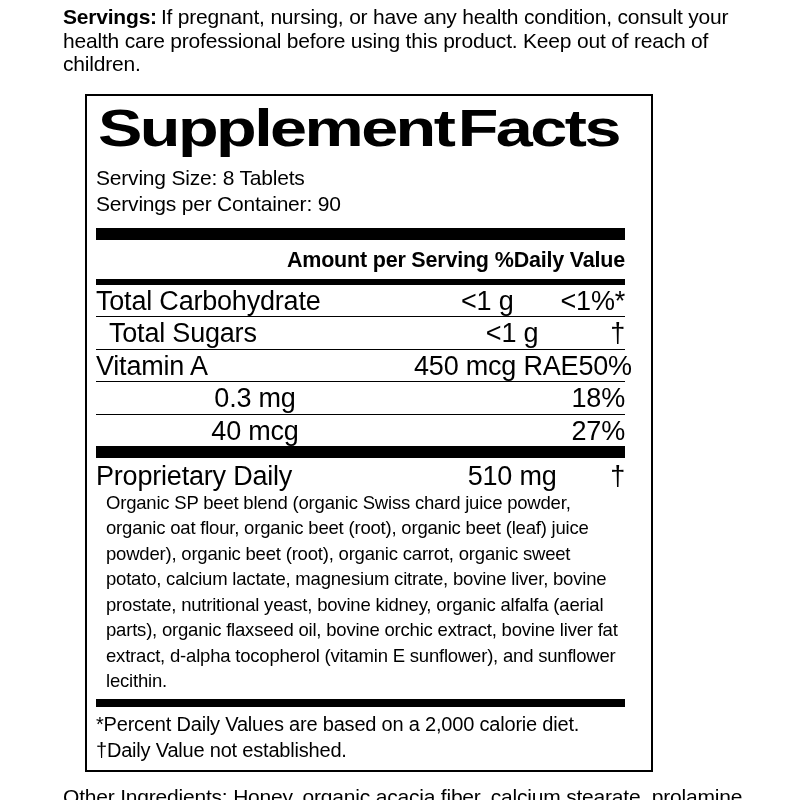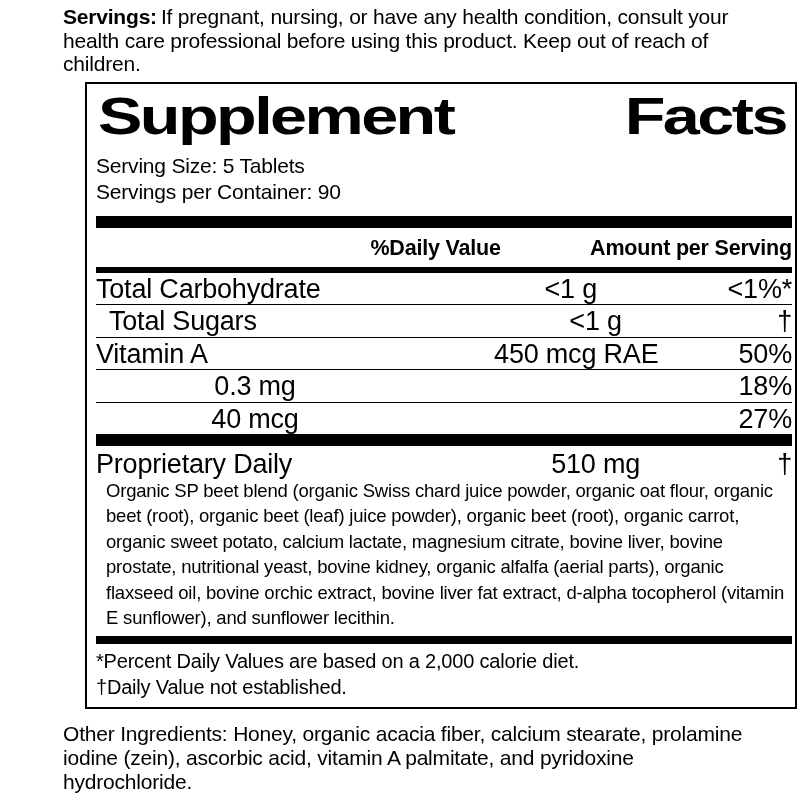--- a/index.html
+++ b/index.html
@@ -25,25 +25,25 @@
     padding: 5px 58px 0 63px;
     font-size: 21px;
     line-height: 23.5px;
     font-stretch: condensed;
     letter-spacing: -0.2px;
   }
   .warning b { letter-spacing: -0.2px; margin-right: 4px; }
   
   .panel {
     box-sizing: border-box;
-    margin: 6px 0 0 85px;
-    width: 712px;
+    margin: 18px 0 0 85px;
+    width: 568px;
     min-height: 595px;
     border: 2.5px solid #000;
-    padding: 4px 3px 6px 9px;
+    padding: 4px 26px 6px 9px;
     background: #fff;
   }
   .title-row {
     display: flex;
     justify-content: space-between;
     align-items: flex-start;
     height: 54px;
     padding: 2px 6px 0 2px;
     overflow: visible;
   }
@@ -127,30 +127,30 @@
   <p class="warning"><b>Servings:</b><span>If pregnant, nursing, or have any health condition, consult your health care professional before using this product. Keep out of reach of children.</span></p>
 
   <div class="panel">
 
     <div class="title-row">
       <span class="title-word title-left">Supplement</span>
       <span class="title-word title-right">Facts</span>
     </div>
 
     <div class="serving-info">
-      <div>Serving Size: 5 Tablets</div>
+      <div>Serving Size: 8 Tablets</div>
       <div>Servings per Container: 90</div>
     </div>
 
     <div class="rule-thick"></div>
 
     <div class="header-row">
       <span class="header-spacer"></span>
+      <span>Amount per Serving</span>
       <span>%Daily Value</span>
-      <span>Amount per Serving</span>
     </div>
 
     <div class="rule-mid"></div>
 
     <div class="nutrient-table">
       <div class="row">
         <span class="cell-name">Total Carbohydrate</span>
         <span class="cell-amount">&lt;1 g</span>
         <span class="cell-dv">&lt;1%*</span>
       </div>

